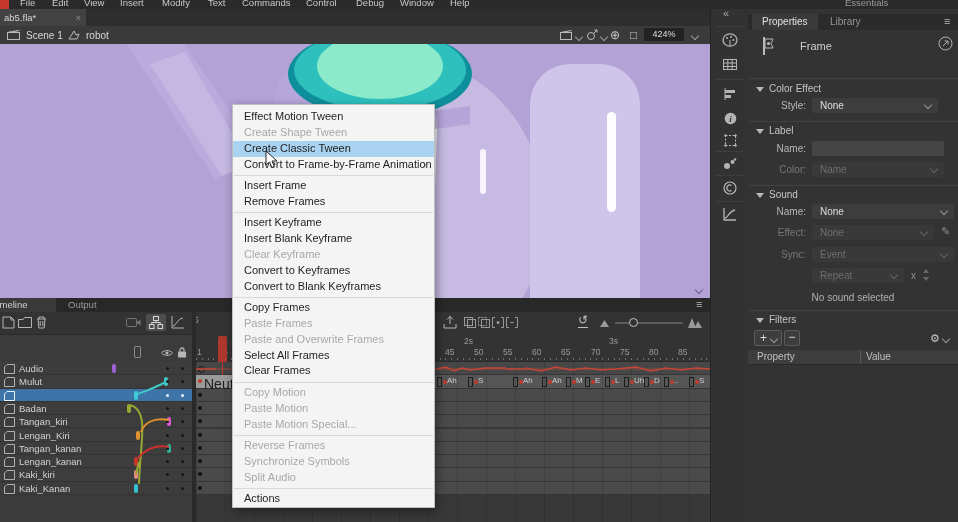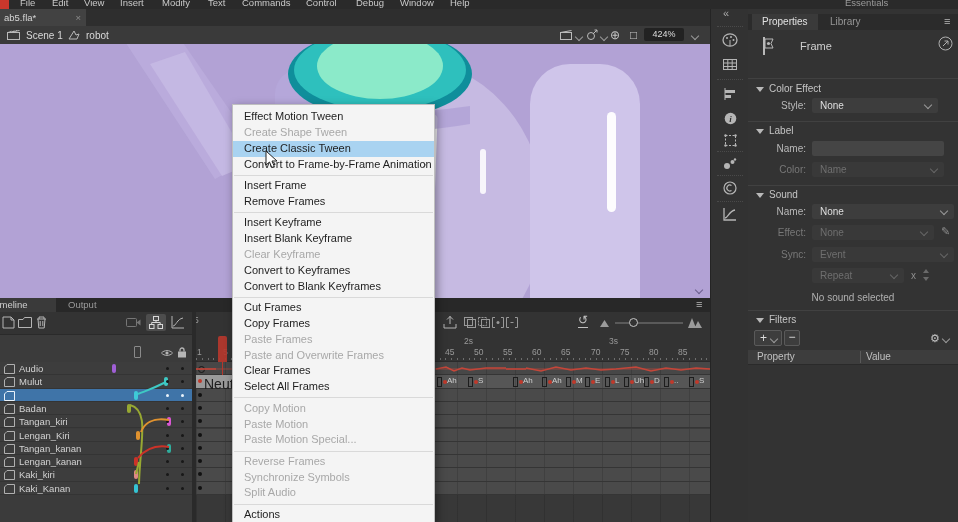--- a/index.html
+++ b/index.html
@@ -548,26 +548,25 @@
     <div class="msep"></div>
     <div class="mi">Insert Frame</div>
     <div class="mi">Remove Frames</div>
     <div class="msep"></div>
     <div class="mi">Insert Keyframe</div>
     <div class="mi">Insert Blank Keyframe</div>
     <div class="mi disabled">Clear Keyframe</div>
     <div class="mi">Convert to Keyframes</div>
     <div class="mi">Convert to Blank Keyframes</div>
     <div class="msep"></div>
-    <div class="mi">Cut Frames</div>
     <div class="mi">Copy Frames</div>
     <div class="mi disabled">Paste Frames</div>
     <div class="mi disabled">Paste and Overwrite Frames</div>
+    <div class="mi">Select All Frames</div>
     <div class="mi">Clear Frames</div>
-    <div class="mi">Select All Frames</div>
     <div class="msep"></div>
     <div class="mi disabled">Copy Motion</div>
     <div class="mi disabled">Paste Motion</div>
     <div class="mi disabled">Paste Motion Special...</div>
     <div class="msep"></div>
     <div class="mi disabled">Reverse Frames</div>
     <div class="mi disabled">Synchronize Symbols</div>
     <div class="mi disabled">Split Audio</div>
     <div class="msep"></div>
     <div class="mi">Actions</div>

